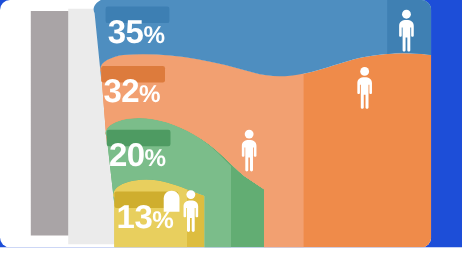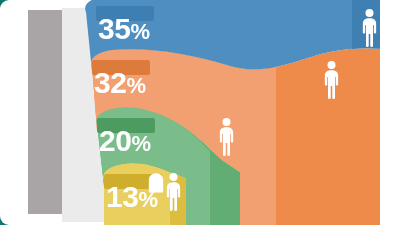--- a/index.html
+++ b/index.html
@@ -6,23 +6,23 @@
   html, body {
     margin: 0;
     padding: 0;
     background: #ffffff;
   }
   body {
     font-family: "Liberation Sans", sans-serif;
   }
   #infographic {
     position: relative;
-    width: 380px;
+    width: 420px;
     height: 225px;
-    background: #0f766e;
+    background: #1d4ed8;
     overflow: hidden;
   }
   #infographic svg {
     display: block;
   }
   .pct-label {
     font-family: "Liberation Sans", sans-serif;
     font-weight: bold;
     font-size: 30px;
     fill: #ffffff;

